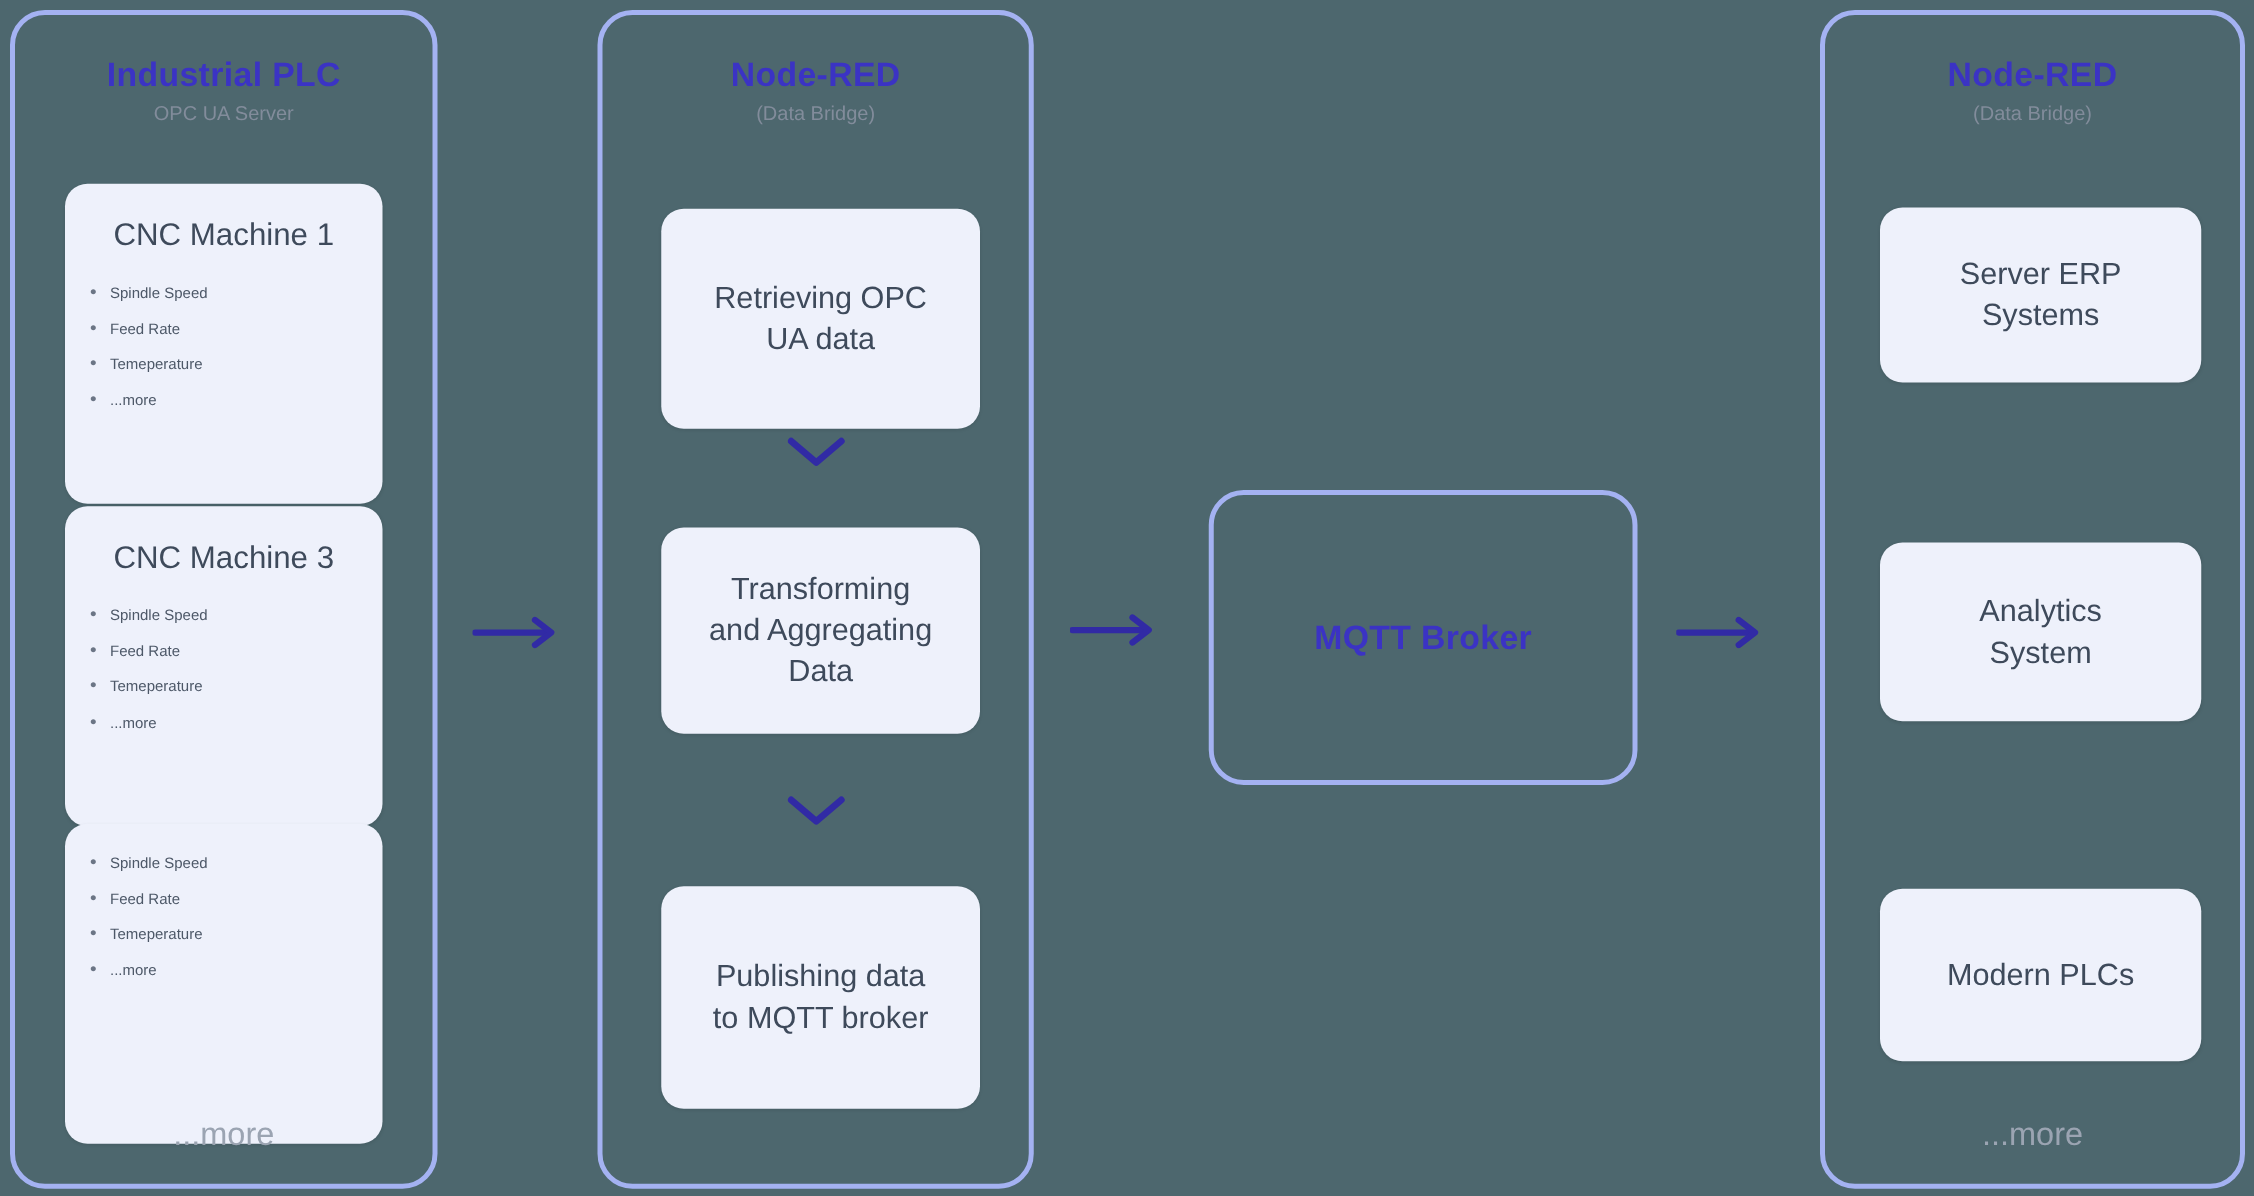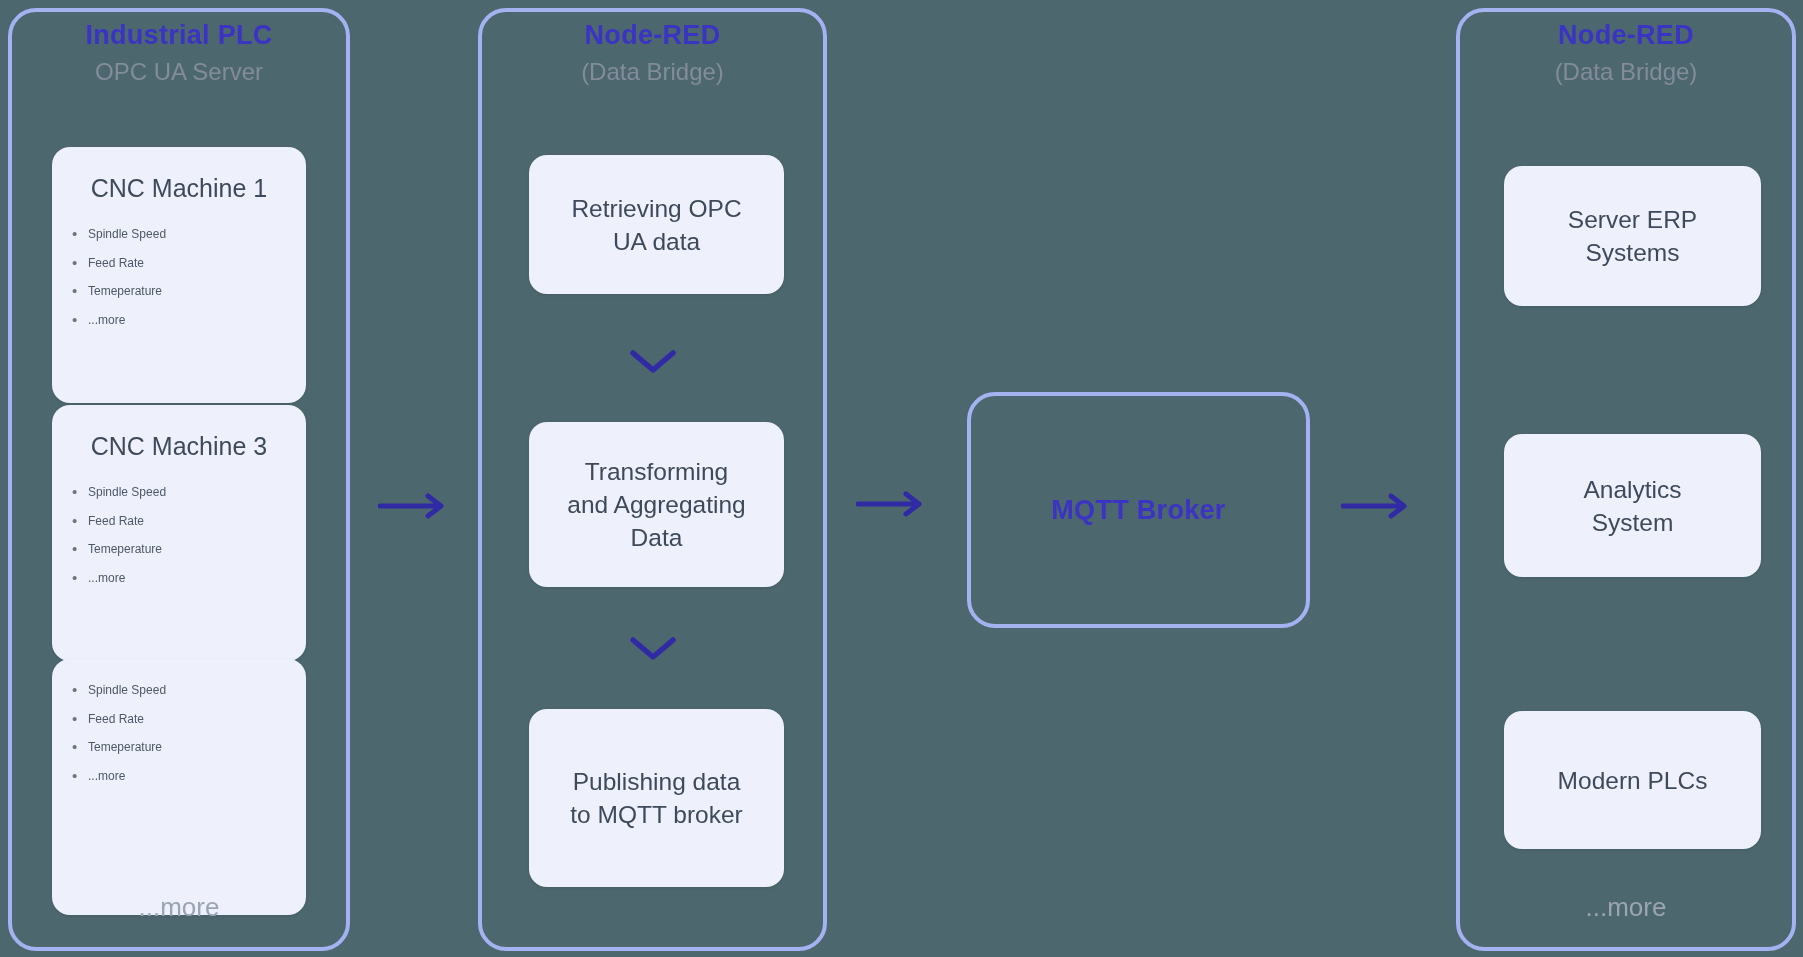--- a/index.html
+++ b/index.html
@@ -23,23 +23,23 @@
   .panel{
     position:absolute;
     top:8px;
     height:943px;
     border:4px solid var(--panel-border);
     border-radius:28px;
   }
   #panel-source{left:8px;width:342px}
   #panel-bridge{left:478px;width:349px}
   #panel-consumers{left:1456px;width:340px}
-  .panel-header{padding-top:8px;text-align:center}
+  .panel-header{padding-top:33px;text-align:center}
   .panel-title{font-size:27px;font-weight:700;color:var(--heading-accent);letter-spacing:.3px}
-  .panel-subtitle{margin-top:7px;font-size:24px;color:var(--subtitle)}
+  .panel-subtitle{margin-top:7px;font-size:16px;color:var(--subtitle)}
   .card{
     position:absolute;
     background:var(--card-bg);
     border-radius:18px;
     box-shadow:0 1px 3px rgba(0,0,0,.10);
     color:var(--card-text);
   }
   
   .machine-card{left:40px;width:254px;height:256px}
   #machine-0{top:135px}
@@ -60,21 +60,21 @@
     color:#6b7585;
     font-size:15px;
   }
   
   .step-card{
     left:47px;width:255px;
     display:flex;align-items:center;justify-content:center;
     text-align:center;font-size:24.5px;line-height:33px;
   }
   .step-card span{max-width:185px}
-  #step-0{top:143px;height:139px}
+  #step-0{top:155px;height:176px}
   #step-1{top:410px;height:165px}
   #step-2{top:697px;height:178px}
   .chevron{position:absolute;left:50%;transform:translateX(-50%);color:var(--arrow)}
   #chevron-0{top:337px}
   #chevron-1{top:624px}
   
   #broker-box{
     position:absolute;left:967px;top:392px;width:343px;height:236px;
     border:4px solid var(--panel-border);border-radius:28px;
     display:flex;align-items:center;justify-content:center;

